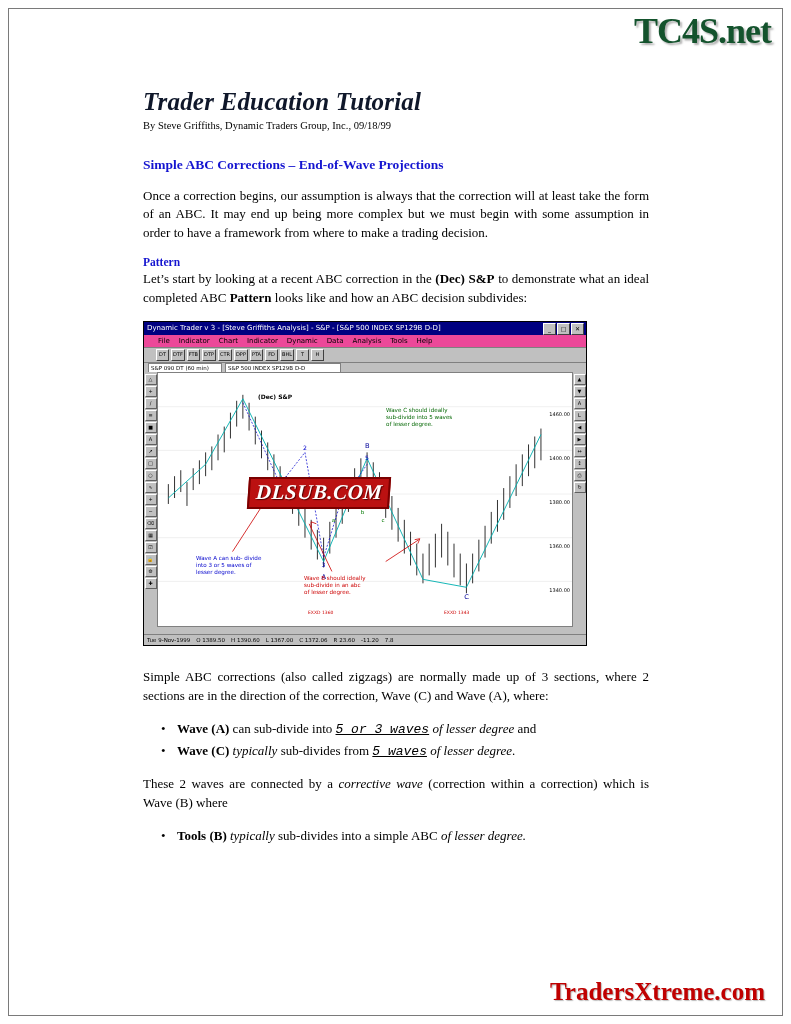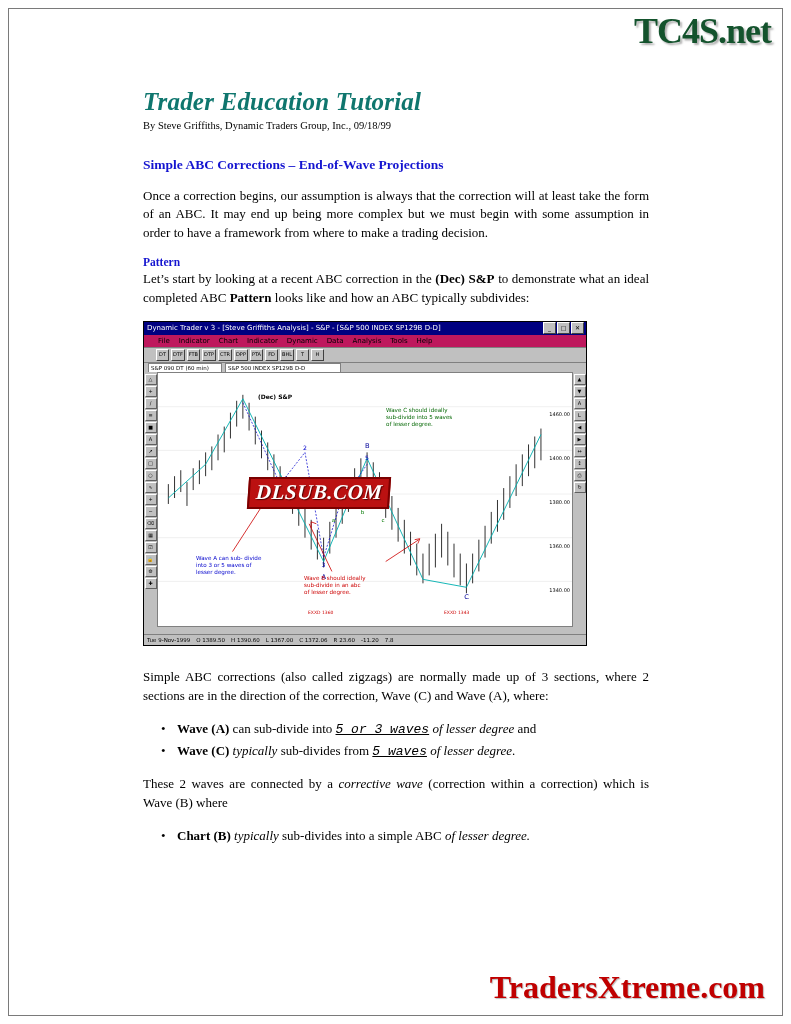--- a/index.html
+++ b/index.html
@@ -31,37 +31,37 @@
     color: #14532d;
     letter-spacing: -1px;
     text-shadow: 2px 2px 2px rgba(120,120,120,0.6);
   }
   .watermark-bottom {
     position: absolute;
     bottom: 18px;
     right: 26px;
     font-family: "Liberation Serif", serif;
     font-weight: bold;
-    font-size: 32px;
+    font-size: 25px;
     color: #c00000;
     text-shadow: 1px 1px 1px rgba(120,120,120,0.5);
     margin-top: 44px;
   }
   .content {
     position: absolute;
     left: 143px;
     top: 88px;
     width: 506px;
   }
   h1.title {
     font-family: "Liberation Serif", serif;
     font-style: italic;
     font-weight: bold;
     font-size: 25px;
-    color: #0f766e;
+    color: #0f172a;
     margin: 0 0 4px 0;
     letter-spacing: 0.2px;
   }
   .byline {
     font-family: "Liberation Serif", serif;
     font-size: 10.5px;
     color: #000;
     margin: 0 0 26px 0;
   }
   h2.section {
@@ -121,42 +121,42 @@
     font-family: "DejaVu Sans", sans-serif;
   }
   .shot-titlebar {
     height: 13px;
     background: #000080;
     color: #fff;
     font-size: 7px;
     line-height: 13px;
     padding-left: 3px;
     display: flex;
-    align-items: flex-start;
+    align-items: flex-end;
     justify-content: space-between;
   }
   .shot-titlebar .tb-buttons { display: flex; gap: 1px; padding-right: 2px;}
   .shot-titlebar .tb-buttons span {
     width: 11px; height: 10px;
     background: #c0c0c0;
     border: 1px solid #fff;
     border-right-color: #404040;
     border-bottom-color: #404040;
     color: #000;
     font-size: 6px;
     line-height: 9px;
     text-align: center;
   }
   .shot-menubar {
     height: 12px;
     font-size: 7px;
     line-height: 12px;
     padding-left: 14px;
     color: #000;
-    background: #be185d;
+    background: #ec4899;
     border-bottom: 1px solid #808080;
     display: flex;
     gap: 9px;
   }
   .shot-toolbar {
     height: 14px;
     background: #c0c0c0;
     border-bottom: 1px solid #808080;
     display: flex;
     align-items: center;
@@ -280,21 +280,21 @@
 
   <h1 class="title">Trader Education Tutorial</h1>
   <p class="byline">By Steve Griffiths, Dynamic Traders Group, Inc., 09/18/99</p>
 
   <h2 class="section">Simple ABC Corrections – End-of-Wave Projections</h2>
 
   <p class="body">Once a correction begins, our assumption is always that the correction will at least take the form of an ABC. It may end up being more complex but we must begin with some assumption in order to have a framework from where to make a trading decision.</p>
 
   <div class="sub-head">Pattern</div>
 
-  <p class="body"><span>Let’s start by looking at a recent ABC correction in the </span><b>(Dec) S&amp;P</b><span> to demonstrate what an ideal completed ABC </span><b>Pattern</b><span> looks like and how an ABC typically subdivides:</span></p>
+  <p class="body"><span>Let’s start by looking at a recent ABC correction in the </span><b>(Dec) S&amp;P</b><span> to demonstrate what an ideal completed ABC </span><b>Pattern</b><span> looks like and how an ABC decision subdivides:</span></p>
 
   <div class="shot">
 
     <div class="shot-titlebar">
       <span>Dynamic Trader v 3 - [Steve Griffiths Analysis] - S&amp;P - [S&amp;P 500 INDEX SP129B D-D]</span>
       <span class="tb-buttons">
         <span>_</span>
         <span>□</span>
         <span>✕</span>
       </span>
@@ -514,18 +514,18 @@
   <p class="body">Simple ABC corrections (also called zigzags) are normally made up of 3 sections, where 2 sections are in the direction of the correction, Wave (C) and Wave (A), where:</p>
 
   <ul class="bullets">
     <li><b>Wave (A)</b><span> can sub-divide into </span><u><i>5 or 3 waves</i></u><i> of lesser degree</i><span> and</span></li>
     <li><b>Wave (C)</b><span> </span><i>typically</i><span> sub-divides from </span><u><i>5 waves</i></u><i> of lesser degree</i><span>.</span></li>
   </ul>
 
   <p class="body"><span>These 2 waves are connected by a </span><i>corrective wave</i><span> (correction within a correction) which is Wave (B) where</span></p>
 
   <ul class="bullets">
-    <li><b>Chart (B)</b><i> typically</i><span> sub-divides into a simple ABC </span><i>of lesser degree.</i></li>
+    <li><b>Tools (B)</b><i> typically</i><span> sub-divides into a simple ABC </span><i>of lesser degree.</i></li>
   </ul>
 
 </div>
 
 <div class="watermark-bottom">TradersXtreme.com</div>
 
 </body></html>

